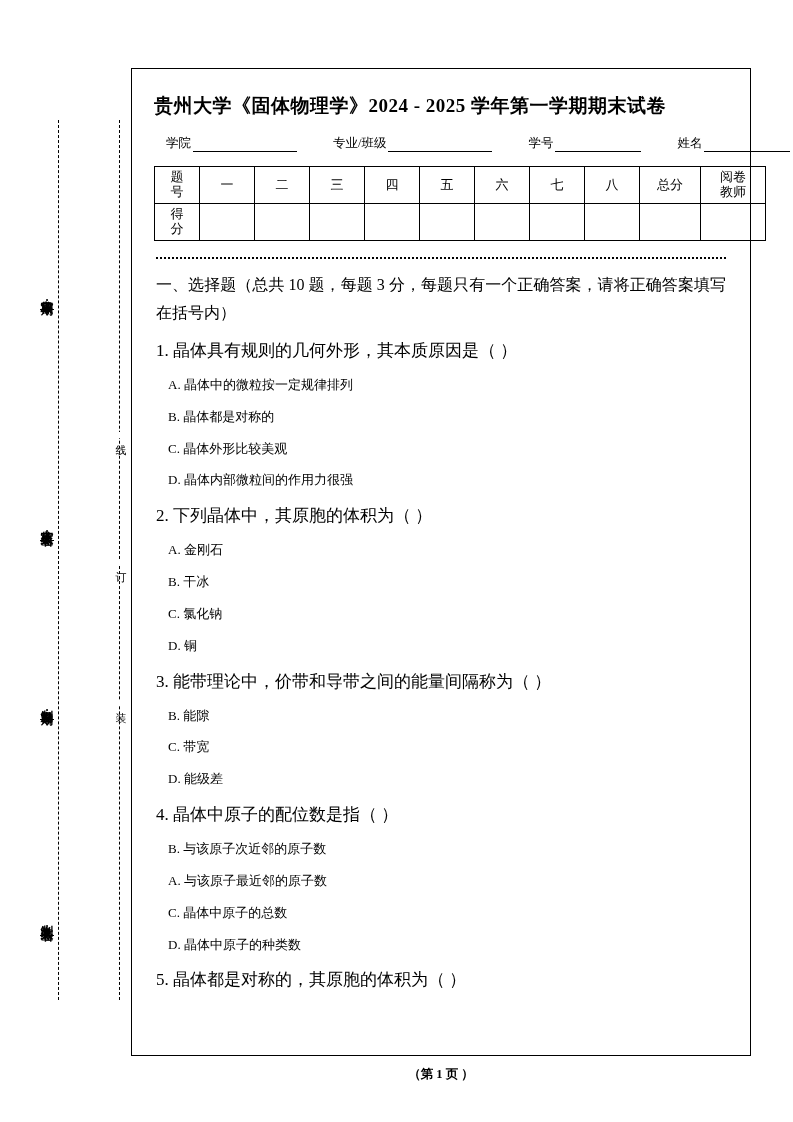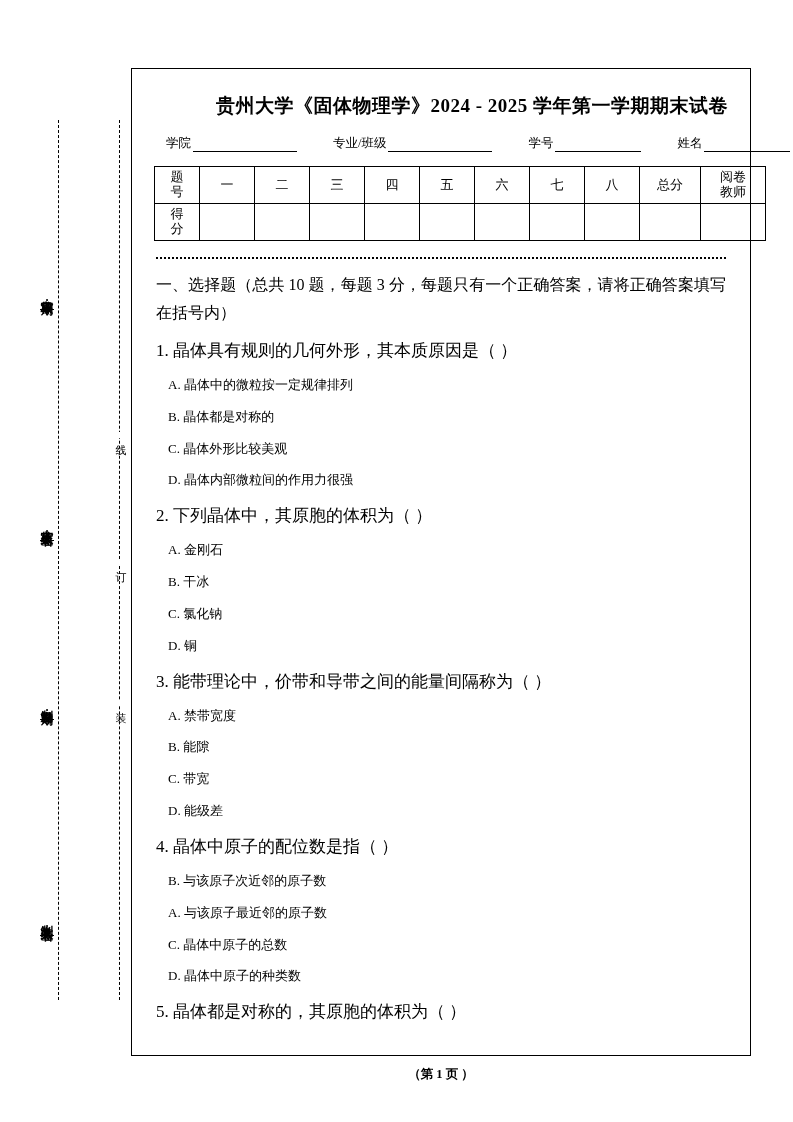--- a/index.html
+++ b/index.html
@@ -70,21 +70,21 @@
     left: 131px;
     top: 68px;
     width: 620px;
     height: 988px;
     border: 1px solid #000;
     box-sizing: border-box;
     padding: 18px 22px 10px 22px;
   }
 
   .doc-title {
-    text-align: right;
+    text-align: left;
     font-size: 19px;
     font-weight: bold;
     letter-spacing: 0.5px;
     margin: 6px 0 16px 0;
     font-family: "Liberation Serif", serif;
   }
 
   
   .info-line {
     display: flex;
@@ -281,21 +281,20 @@
   </div>
   <div class="opt-line">A.  金刚石</div>
   <div class="opt-line">B.  干冰</div>
   <div class="opt-line">C.  氯化钠</div>
   <div class="opt-line">D.  铜</div>
 
   <div class="q-line">
     <span>3.</span>
     <span>能带理论中，价带和导带之间的能量间隔称为（   ）</span>
   </div>
-  <div class="opt-line">A.  禁带宽度</div>
   <div class="opt-line">B.  能隙</div>
   <div class="opt-line">C.  带宽</div>
   <div class="opt-line">D.  能级差</div>
 
   <div class="q-line">
     <span>4.</span>
     <span>晶体中原子的配位数是指（   ）</span>
   </div>
   <div class="opt-line">B.  与该原子次近邻的原子数</div>
   <div class="opt-line">A.  与该原子最近邻的原子数</div>

